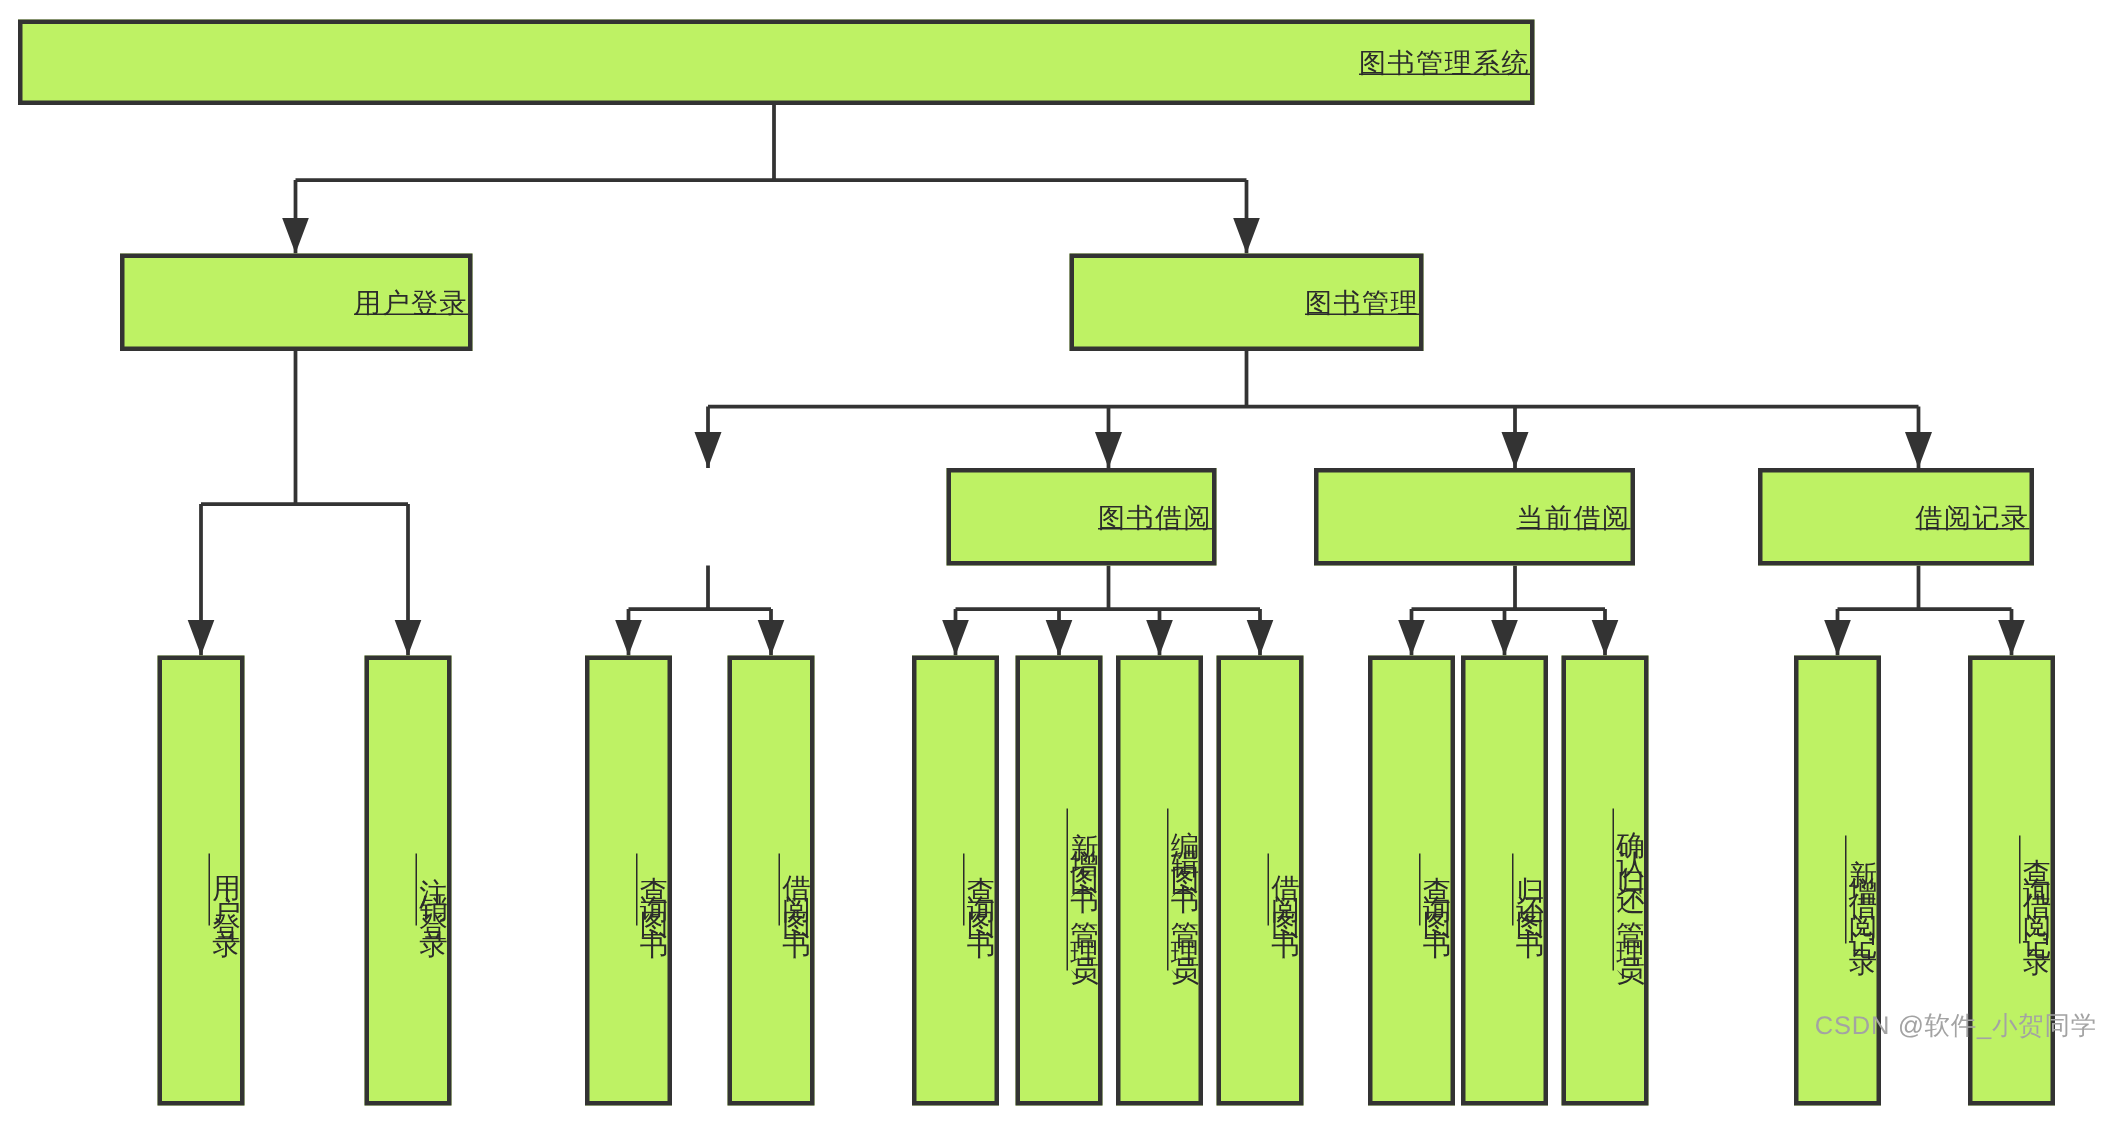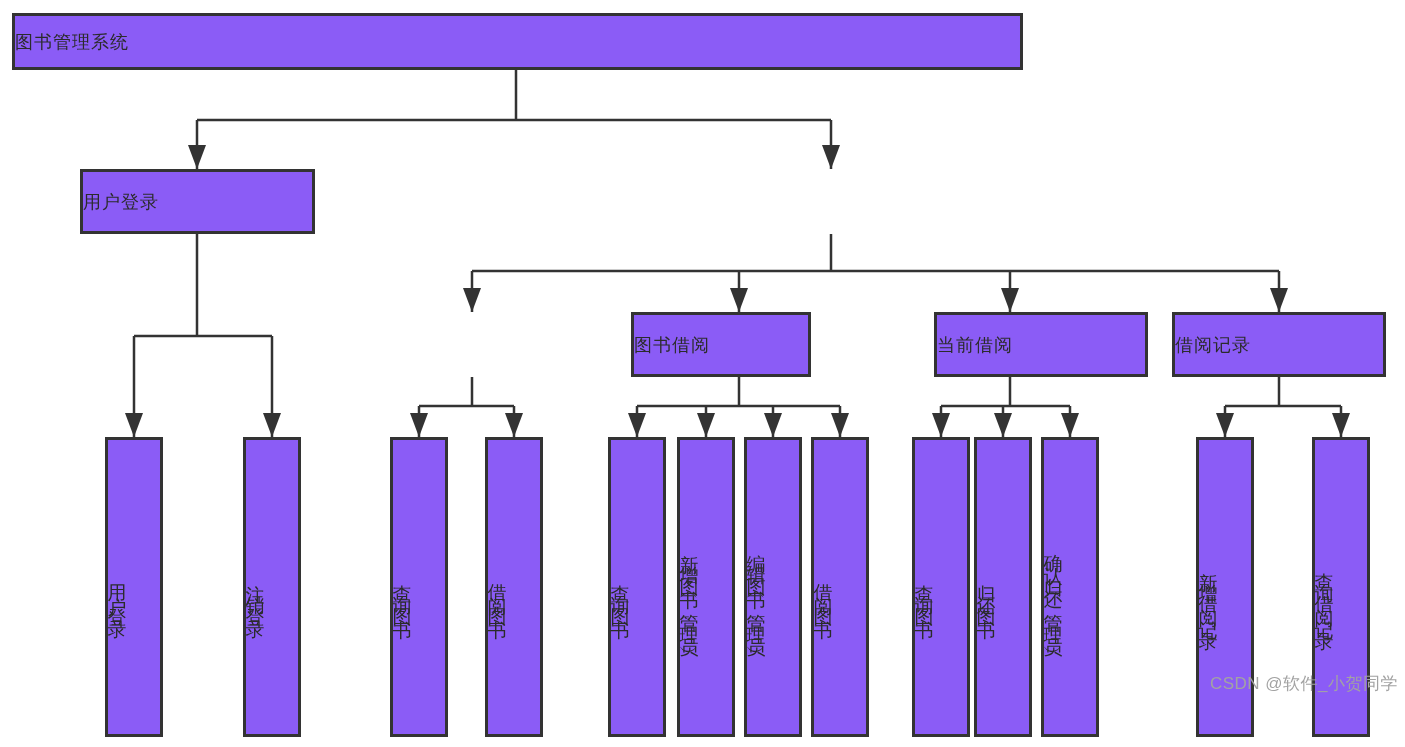--- a/index.html
+++ b/index.html
@@ -7,27 +7,28 @@
     position:relative;
     width:1405px;height:747px;
     background:var(--bg,#fff);
     font-family:"Liberation Sans",sans-serif;
     overflow:hidden;
   }
   #wires{position:absolute;left:0;top:0;color:var(--line,#333);}
   .node{
     position:absolute;
     box-sizing:border-box;
-    background:#8b5cf6;
+    background:#bef264;
     border:3px solid var(--line,#333);
-    display:flex;align-items:center;justify-content:flex-start;
+    display:flex;align-items:center;justify-content:flex-end;
     color:var(--text,#2b2b2b);
     font-size:18px;
     letter-spacing:1px;
     z-index:2;
+    text-decoration:underline;
   }
   .leaf{font-size:19px;}
   .leaf .vtext{
     writing-mode:vertical-rl;
     text-orientation:mixed;
     letter-spacing:12px;
     line-height:1;
     padding-top:12px; 
   }
   #watermark{
@@ -88,28 +89,31 @@
     </g>
   </svg>
 
   <div class="node" style="left:12px;top:13px;width:1011px;height:57px;">
     <span>图书管理系统</span>
   </div>
 
   <div class="node" style="left:80px;top:169px;width:235px;height:65px;">
     <span>用户登录</span>
   </div>
+  <div class="node" style="left:713px;top:169px;width:236px;height:65px;">
+    <span>图书管理</span>
+  </div>
 
   <div class="node" style="left:631px;top:312px;width:180px;height:65px;">
     <span>图书借阅</span>
   </div>
-  <div class="node" style="left:934px;top:312px;width:214px;height:65px;">
+  <div class="node" style="left:876px;top:312px;width:214px;height:65px;">
     <span>当前借阅</span>
   </div>
-  <div class="node" style="left:1172px;top:312px;width:214px;height:65px;">
+  <div class="node" style="left:1172px;top:312px;width:184px;height:65px;">
     <span>借阅记录</span>
   </div>
 
   <div class="node leaf" style="left:105px;top:437px;width:58px;height:300px;">
     <span class="vtext">用户登录</span>
   </div>
   <div class="node leaf" style="left:243px;top:437px;width:58px;height:300px;">
     <span class="vtext">注销登录</span>
   </div>
 

